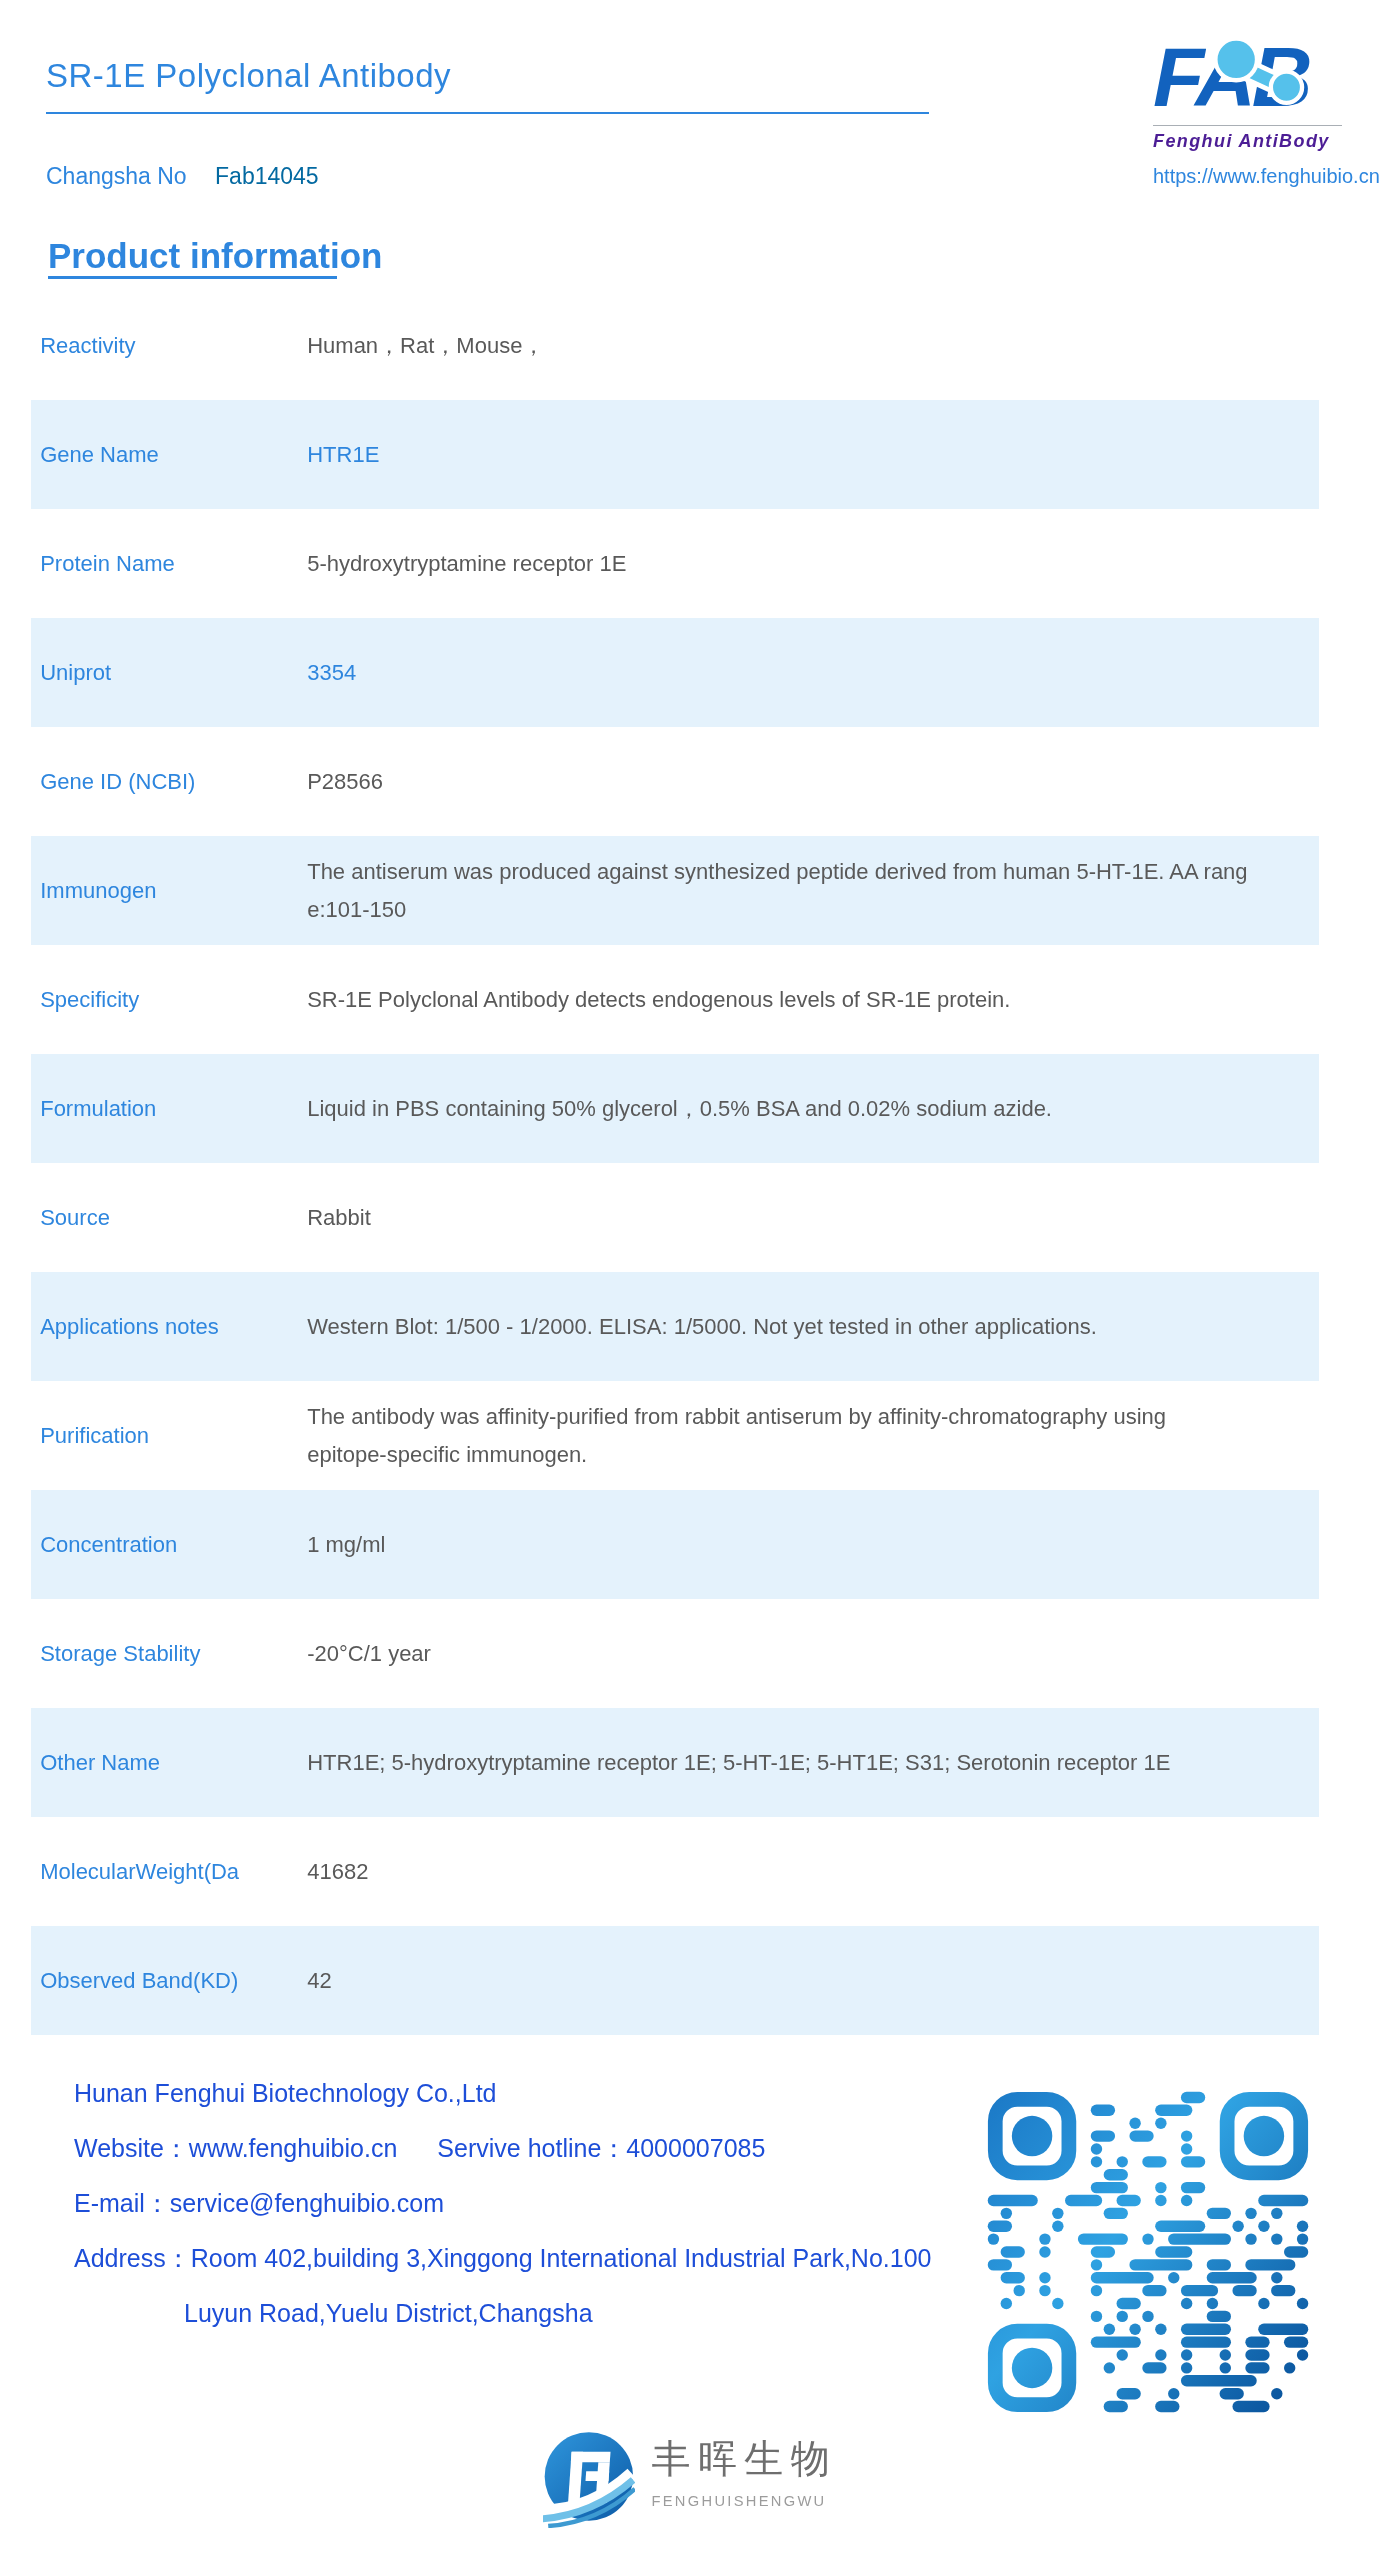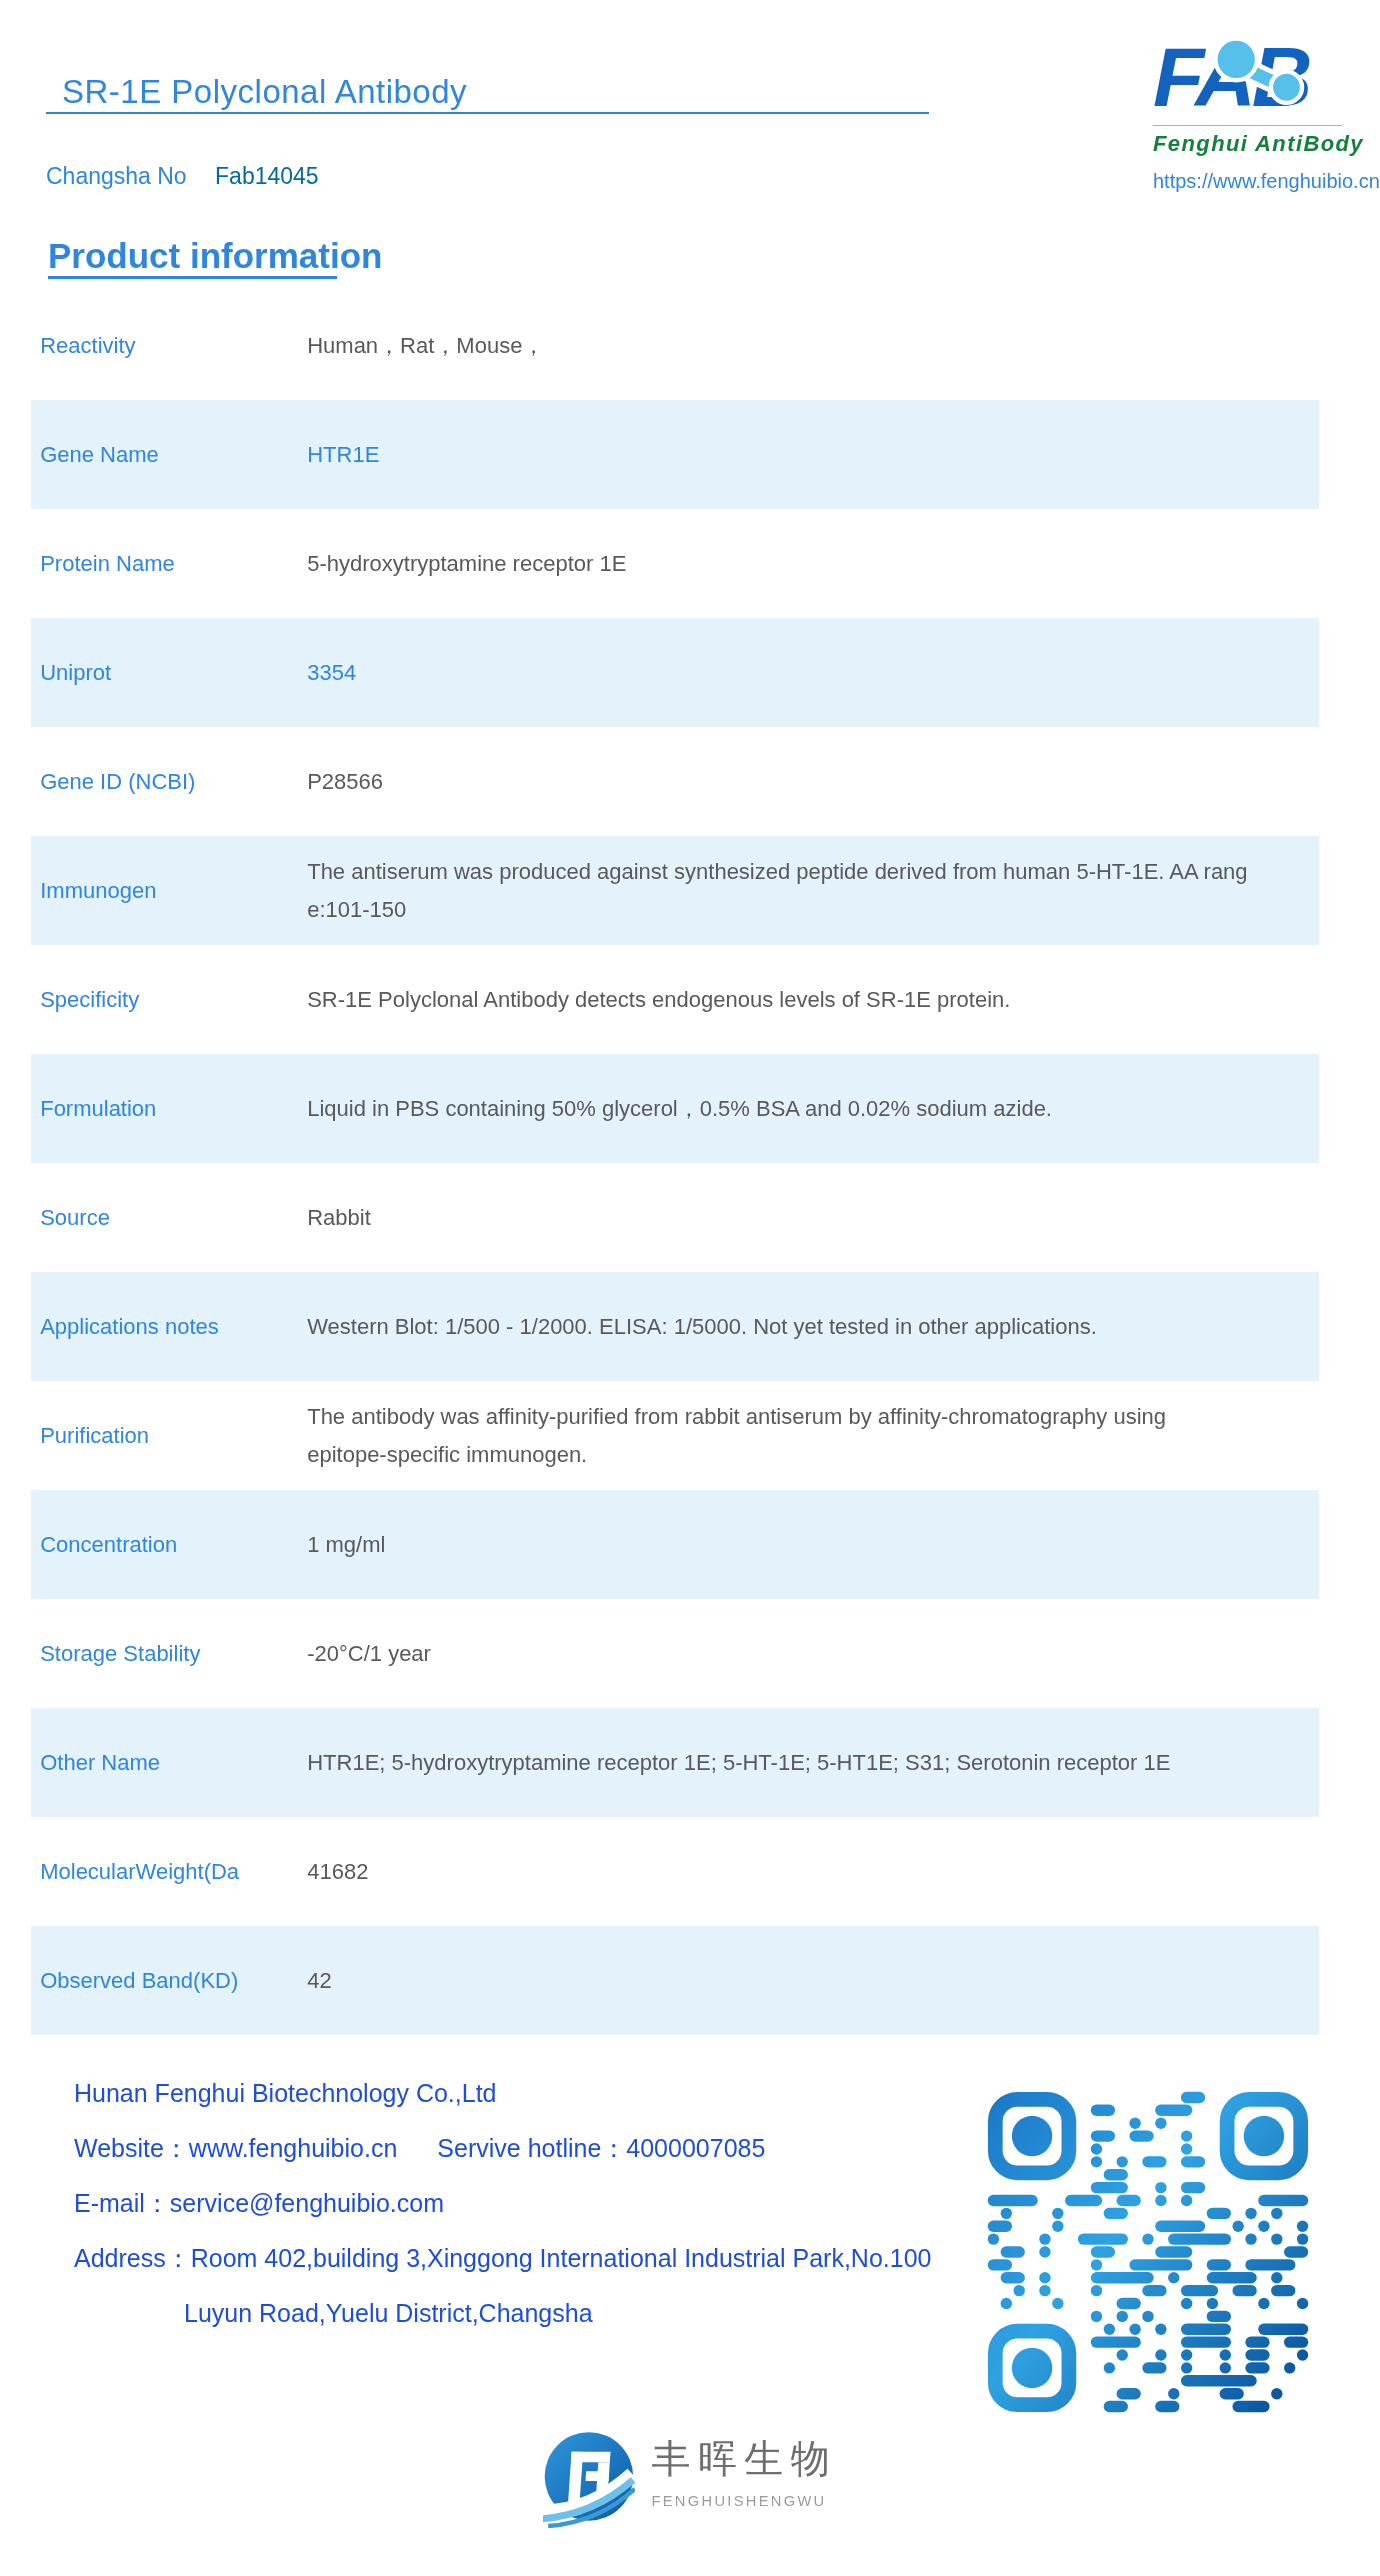--- a/index.html
+++ b/index.html
@@ -1,30 +1,30 @@
 <!DOCTYPE html>
 <html style="font-size:14.7px"><head>
 <meta charset="utf-8">
 <style>
   html,body{margin:0;padding:0;background:#fff;}
   .page{position:relative;width:1380px;height:2576px;background:#fff;overflow:hidden;
         font-family:"Liberation Sans","DejaVu Sans",sans-serif;-webkit-font-smoothing:antialiased;}
 
   
   .page-title{position:absolute;left:46px;top:57px;font-size:33px;font-weight:400;
-              color:#2E86DE;letter-spacing:0.5px;margin:16px;}
+              color:#2E86DE;letter-spacing:0.5px;margin:0;}
   .title-rule{position:absolute;left:46px;top:112px;width:883px;height:1.8px;background:#2E86DE;}
   .catalog{position:absolute;left:46px;top:163px;font-size:23px;}
   .catalog .lab{color:#2E86DE;}
   .catalog .val{color:#0369a1;margin-left:22px;}
 
   
   .brand{position:absolute;left:1153px;top:33px;width:189px;}
   .brand-rule{height:1.8px;background:#A9AFB5;margin:3.7px 0 4.6px;}
-  .brand-sub{color:#15803d;font-weight:700;font-style:italic;font-size:22px;
+  .brand-sub{color:#4c1d95;font-weight:700;font-style:italic;font-size:18px;
              letter-spacing:1.4px;white-space:nowrap;}
   .brand-url{display:block;margin-top:13px;color:#2E86DE;font-size:20px;
              text-decoration:none;white-space:nowrap;cursor:pointer;}
 
   
   .section-title{position:absolute;left:48px;top:236px;font-size:35px;font-weight:700;
                  color:#2E86DE;margin:0;}
   .section-rule{position:absolute;left:48px;top:276px;width:289px;height:2.8px;background:#2E86DE;}
 
   

